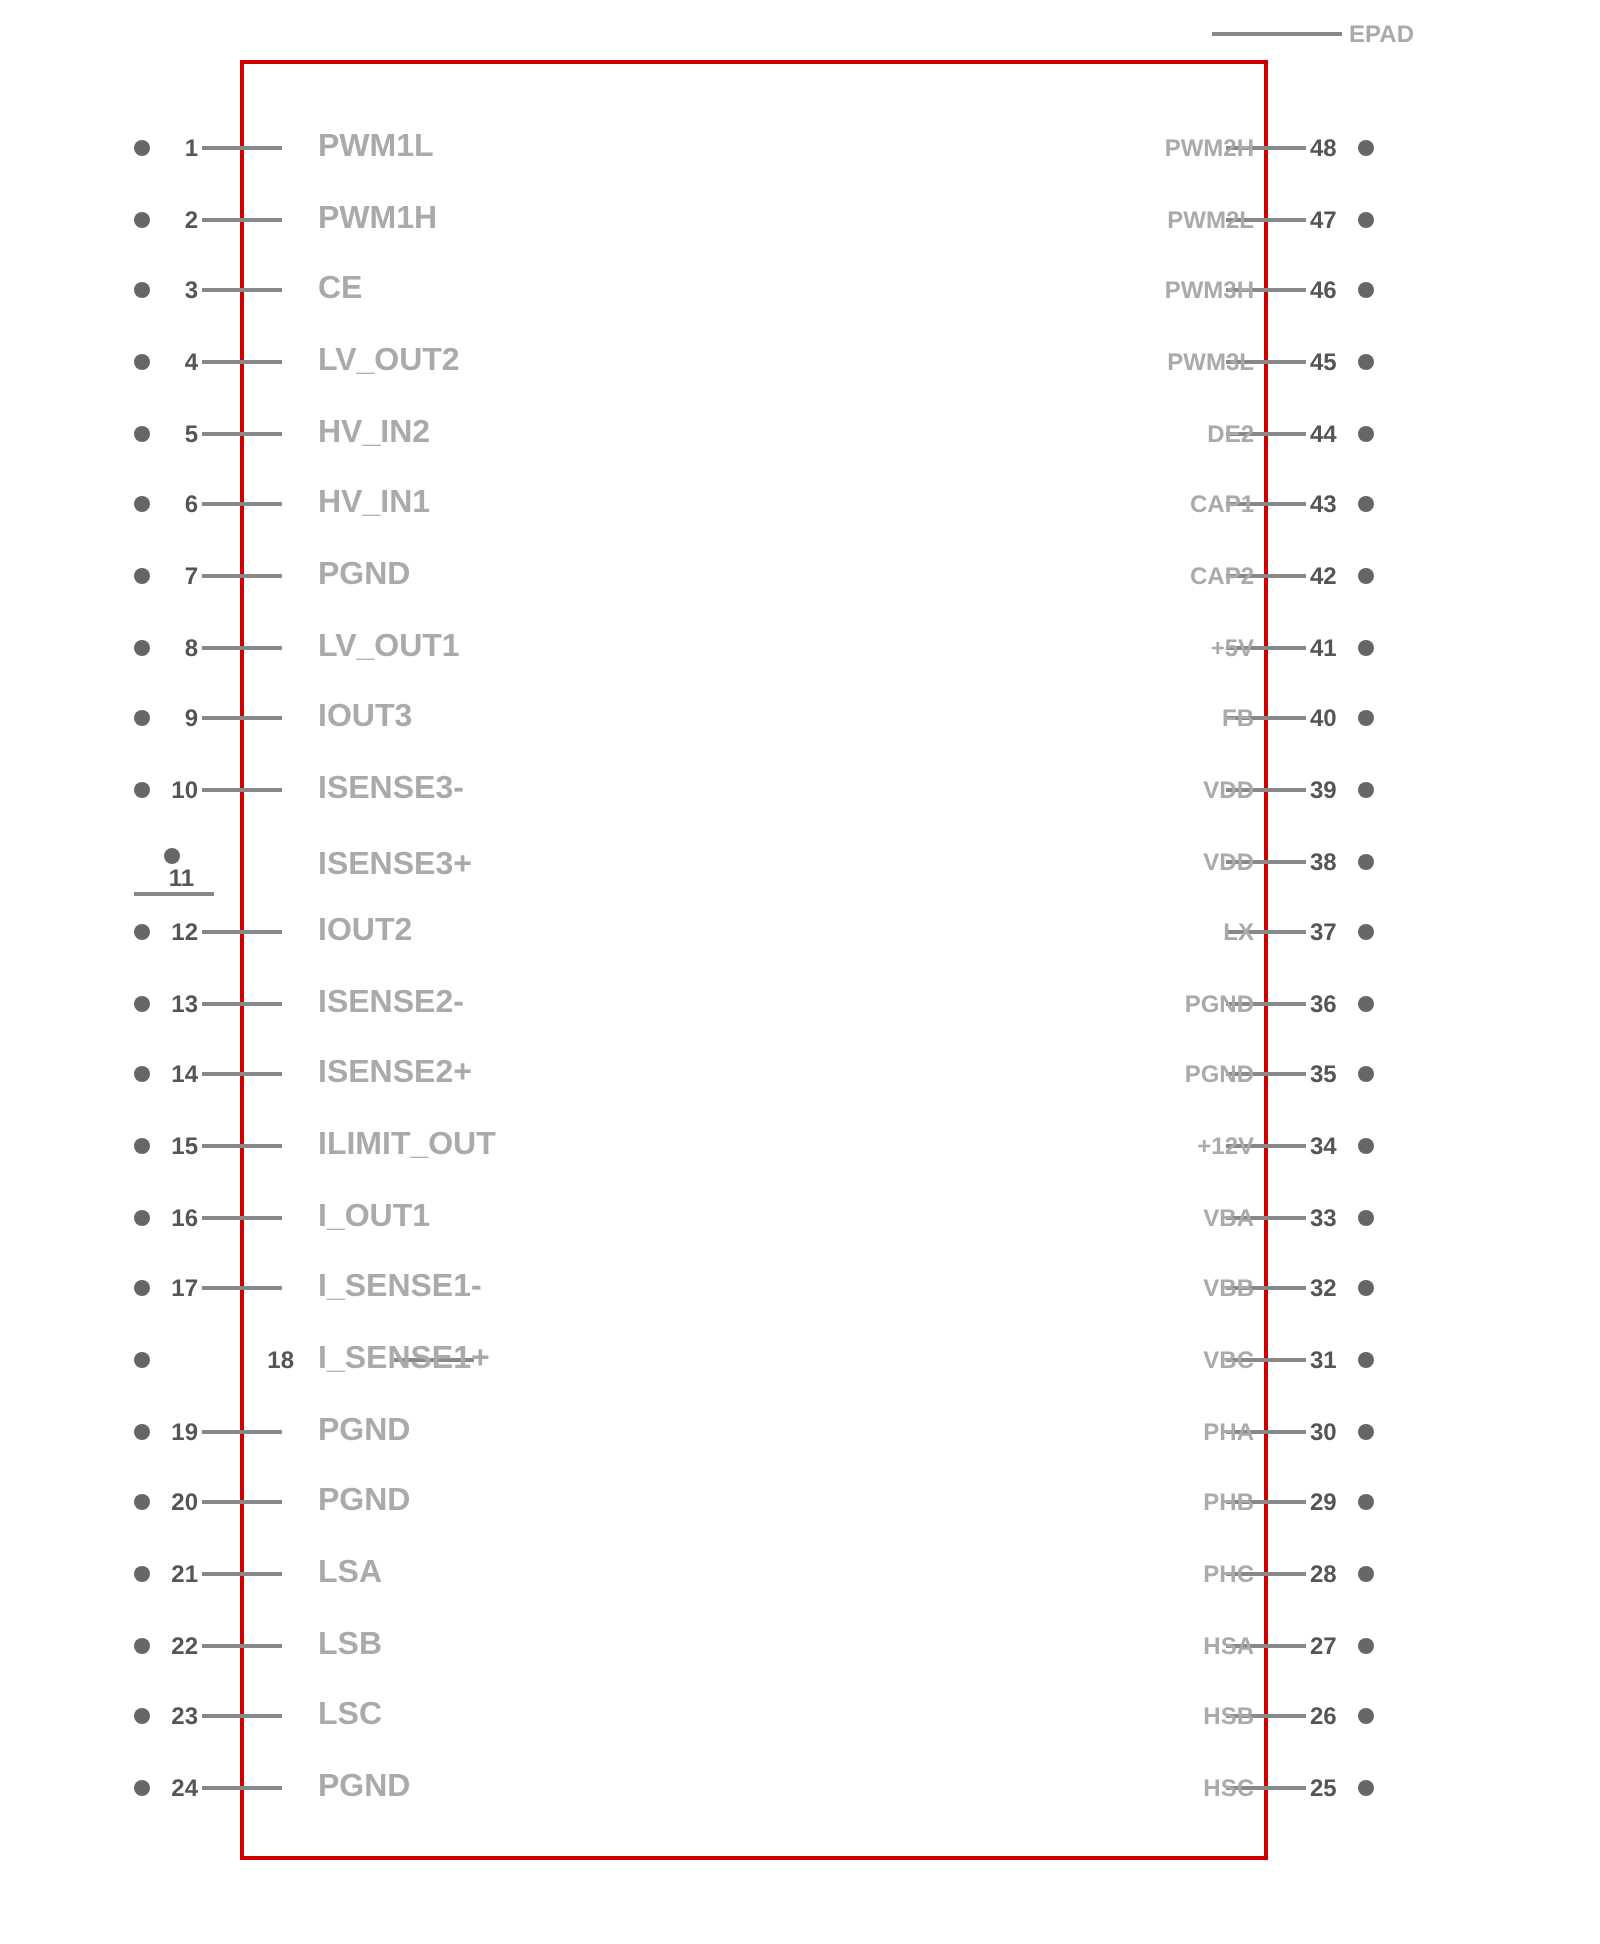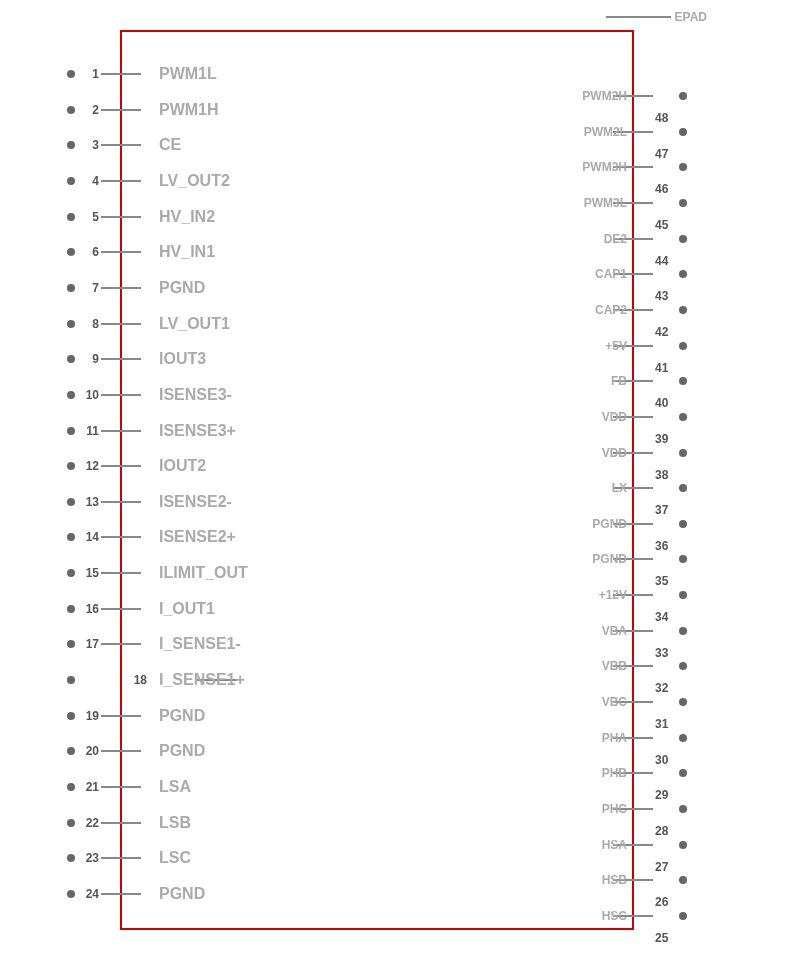--- a/index.html
+++ b/index.html
@@ -78,21 +78,20 @@
       border-radius: 50%;
       background: #666;
       margin-left: 2px;
     }
     .pin-right .pin-number {
       font-size: 12px;
       color: #555;
       min-width: 22px;
       text-align: left;
       margin-left: 2px;
-      margin-top: 44px;
     }
     .pin-right .pin-label {
       position: absolute;
       right: 60px;
       font-size: 12px;
       color: #aaa;
       white-space: nowrap;
       text-align: right;
     }
 
@@ -178,21 +177,21 @@
       <span class="pin-number">9</span>
       <div class="pin-line"></div>
       <span class="pin-label">IOUT3</span>
     </div>
     <div class="pin-row pin-left" style="top: 355.87px;">
       <div class="pin-dot"></div>
       <span class="pin-number">10</span>
       <div class="pin-line"></div>
       <span class="pin-label">ISENSE3-</span>
     </div>
-    <div class="pin-row pin-left" style="top: 391.522px;">
+    <div class="pin-row pin-left" style="top: 391.522px; flex-direction: column;">
       <div class="pin-dot"></div>
       <span class="pin-number">11</span>
       <div class="pin-line"></div>
       <span class="pin-label">ISENSE3+</span>
     </div>
     <div class="pin-row pin-left" style="top: 427.174px;">
       <div class="pin-dot"></div>
       <span class="pin-number">12</span>
       <div class="pin-line"></div>
       <span class="pin-label">IOUT2</span>

